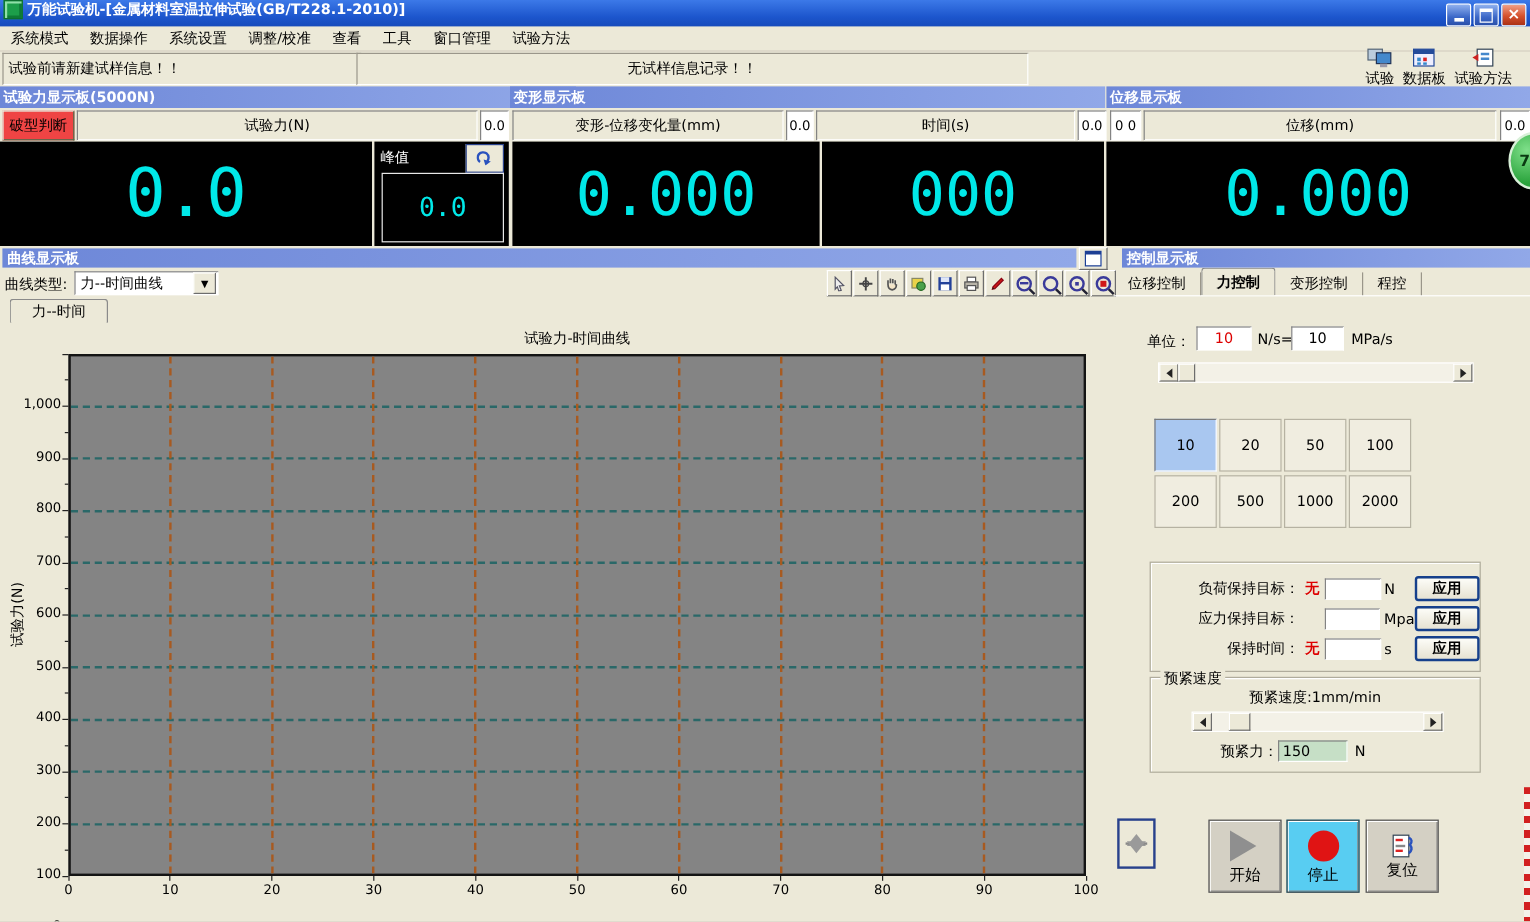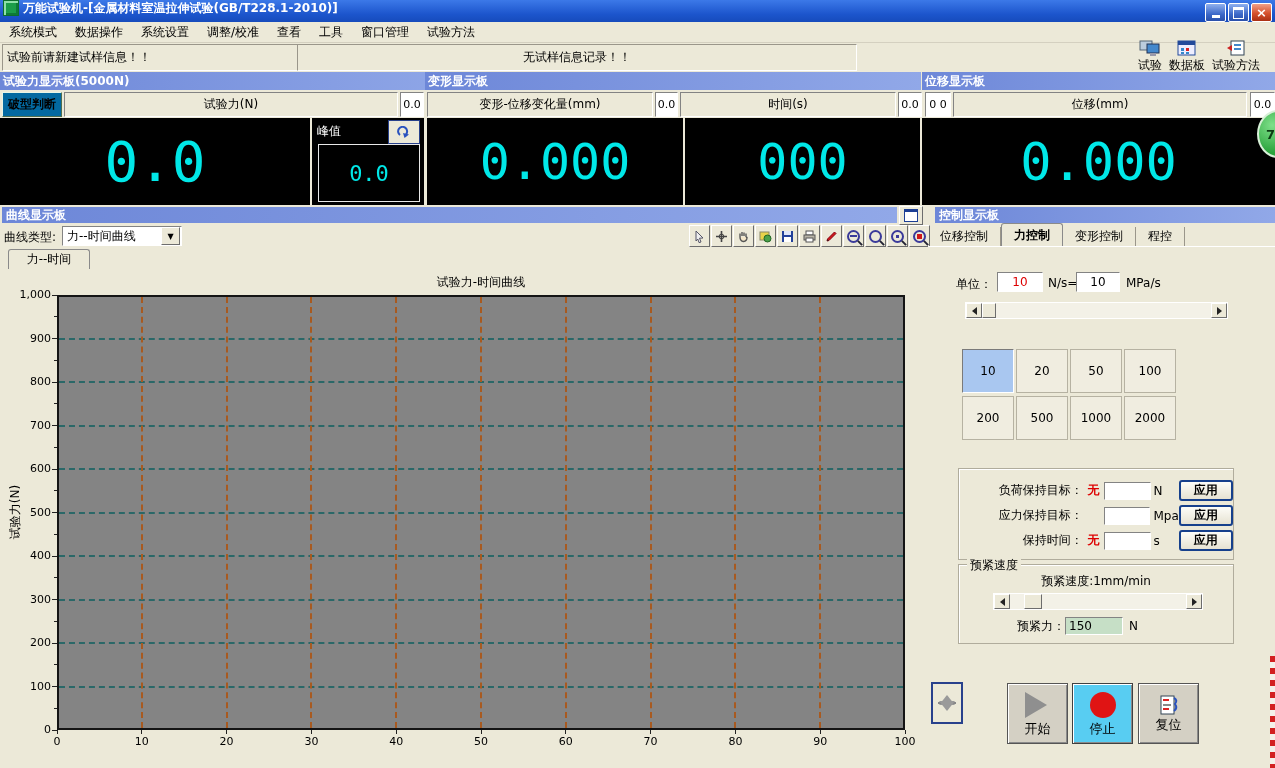--- a/index.html
+++ b/index.html
@@ -26,21 +26,21 @@
     display:flex;align-items:center;}
   .tools{position:absolute;top:40px;left:1138px;width:137px;height:31px;display:flex;gap:7px;}
   .tool{display:flex;flex-direction:column;align-items:center;justify-content:flex-start;font-size:12px;cursor:default;}
   .tool .ticon{height:18px;display:flex;align-items:flex-end;}
   
   .phead{position:absolute;top:72px;height:18px;background:linear-gradient(90deg,#6d87d8,#91a8e8);
     color:#fff;font-weight:bold;line-height:18px;padding-left:3px;box-sizing:border-box;}
   .lrow{position:absolute;top:92px;height:25px;box-sizing:border-box;display:flex;align-items:center;justify-content:center;}
   .sk{border:1px solid;border-color:#838383 #fff #fff #838383;background:#ece9d8;}
   .white{background:#fff;}
-  .greenbtn{background:#0369a1;border:1px solid;border-color:#e6f4e6 #4e6e4e #4e6e4e #e6f4e6;font-weight:bold;}
+  .greenbtn{background:#ef4444;border:1px solid;border-color:#e6f4e6 #4e6e4e #4e6e4e #e6f4e6;}
   .bigd{position:absolute;top:118px;height:87px;background:#000;color:#00e8e8;
     font-family:"DejaVu Sans Mono","Liberation Mono",monospace;display:flex;align-items:center;justify-content:center;}
   .peakbox{position:absolute;top:118px;left:312px;width:112px;height:87px;background:#000;color:#fff;}
   .badge{position:absolute;left:1257px;top:110px;width:42px;height:48px;border-radius:50%;
     background:radial-gradient(circle at 35% 30%,#7fe08a,#2aa33c 70%);border:2px solid #d8f0d8;
     color:#0a3a12;font-weight:bold;font-size:13px;line-height:46px;padding-left:7px;box-sizing:border-box;}
   
   .phead2{position:absolute;top:207px;height:16px;background:linear-gradient(90deg,#6d87d8,#91a8e8);
     color:#fff;font-weight:bold;line-height:16px;padding-left:4px;box-sizing:border-box;font-size:12px;}
   .winbtn{position:absolute;left:899px;top:206px;width:22px;height:17px;background:#ece9d8;
@@ -59,21 +59,21 @@
   
   .ctab-curve{position:absolute;left:8px;top:249px;width:80px;height:19px;background:#ece9d8;
     border:1px solid #8a8a8a;border-bottom:none;border-radius:3px 3px 0 0;text-align:center;line-height:19px;}
   
   #chart{position:absolute;left:2px;top:268px;width:920px;height:500px;}
   #chart .ctitle{position:absolute;left:55px;top:6px;width:848px;text-align:center;}
   #plot{position:absolute;left:55px;top:27px;width:848px;height:435px;background:#848484;
     border:2px solid #141414;box-sizing:border-box;overflow:hidden;}
   .hgrid{position:absolute;left:0;width:100%;height:0;border-top:2px dashed #2a6868;}
   .vgrid{position:absolute;top:0;height:100%;width:0;border-left:2px dashed #a85a20;}
-  .ytl{position:absolute;left:2px;width:47px;text-align:right;font-size:11px;}
+  .ytl{position:absolute;left:2px;width:47px;text-align:right;font-size:11px;margin-top:42px;}
   .xtl{position:absolute;width:40px;text-align:center;font-size:11px;}
   .tick{position:absolute;background:#222;}
   .xlabel{position:absolute;left:55px;top:482px;width:848px;text-align:center;}
   .ylabel{position:absolute;left:13px;top:244px;transform:translate(-50%,-50%) rotate(-90deg);white-space:nowrap;}
   
   .ctabs{position:absolute;left:928px;top:224px;width:347px;height:22px;display:flex;align-items:flex-end;
     border-bottom:1px solid #fff;}
   .ctab{height:19px;line-height:19px;padding:0 12px;text-align:center;border-right:1px solid #9a968a;}
   .ctab.active{height:22px;line-height:22px;background:#ece9d8;border:1px solid #8a8a8a;border-bottom:none;
     border-radius:3px 3px 0 0;font-weight:bold;}

